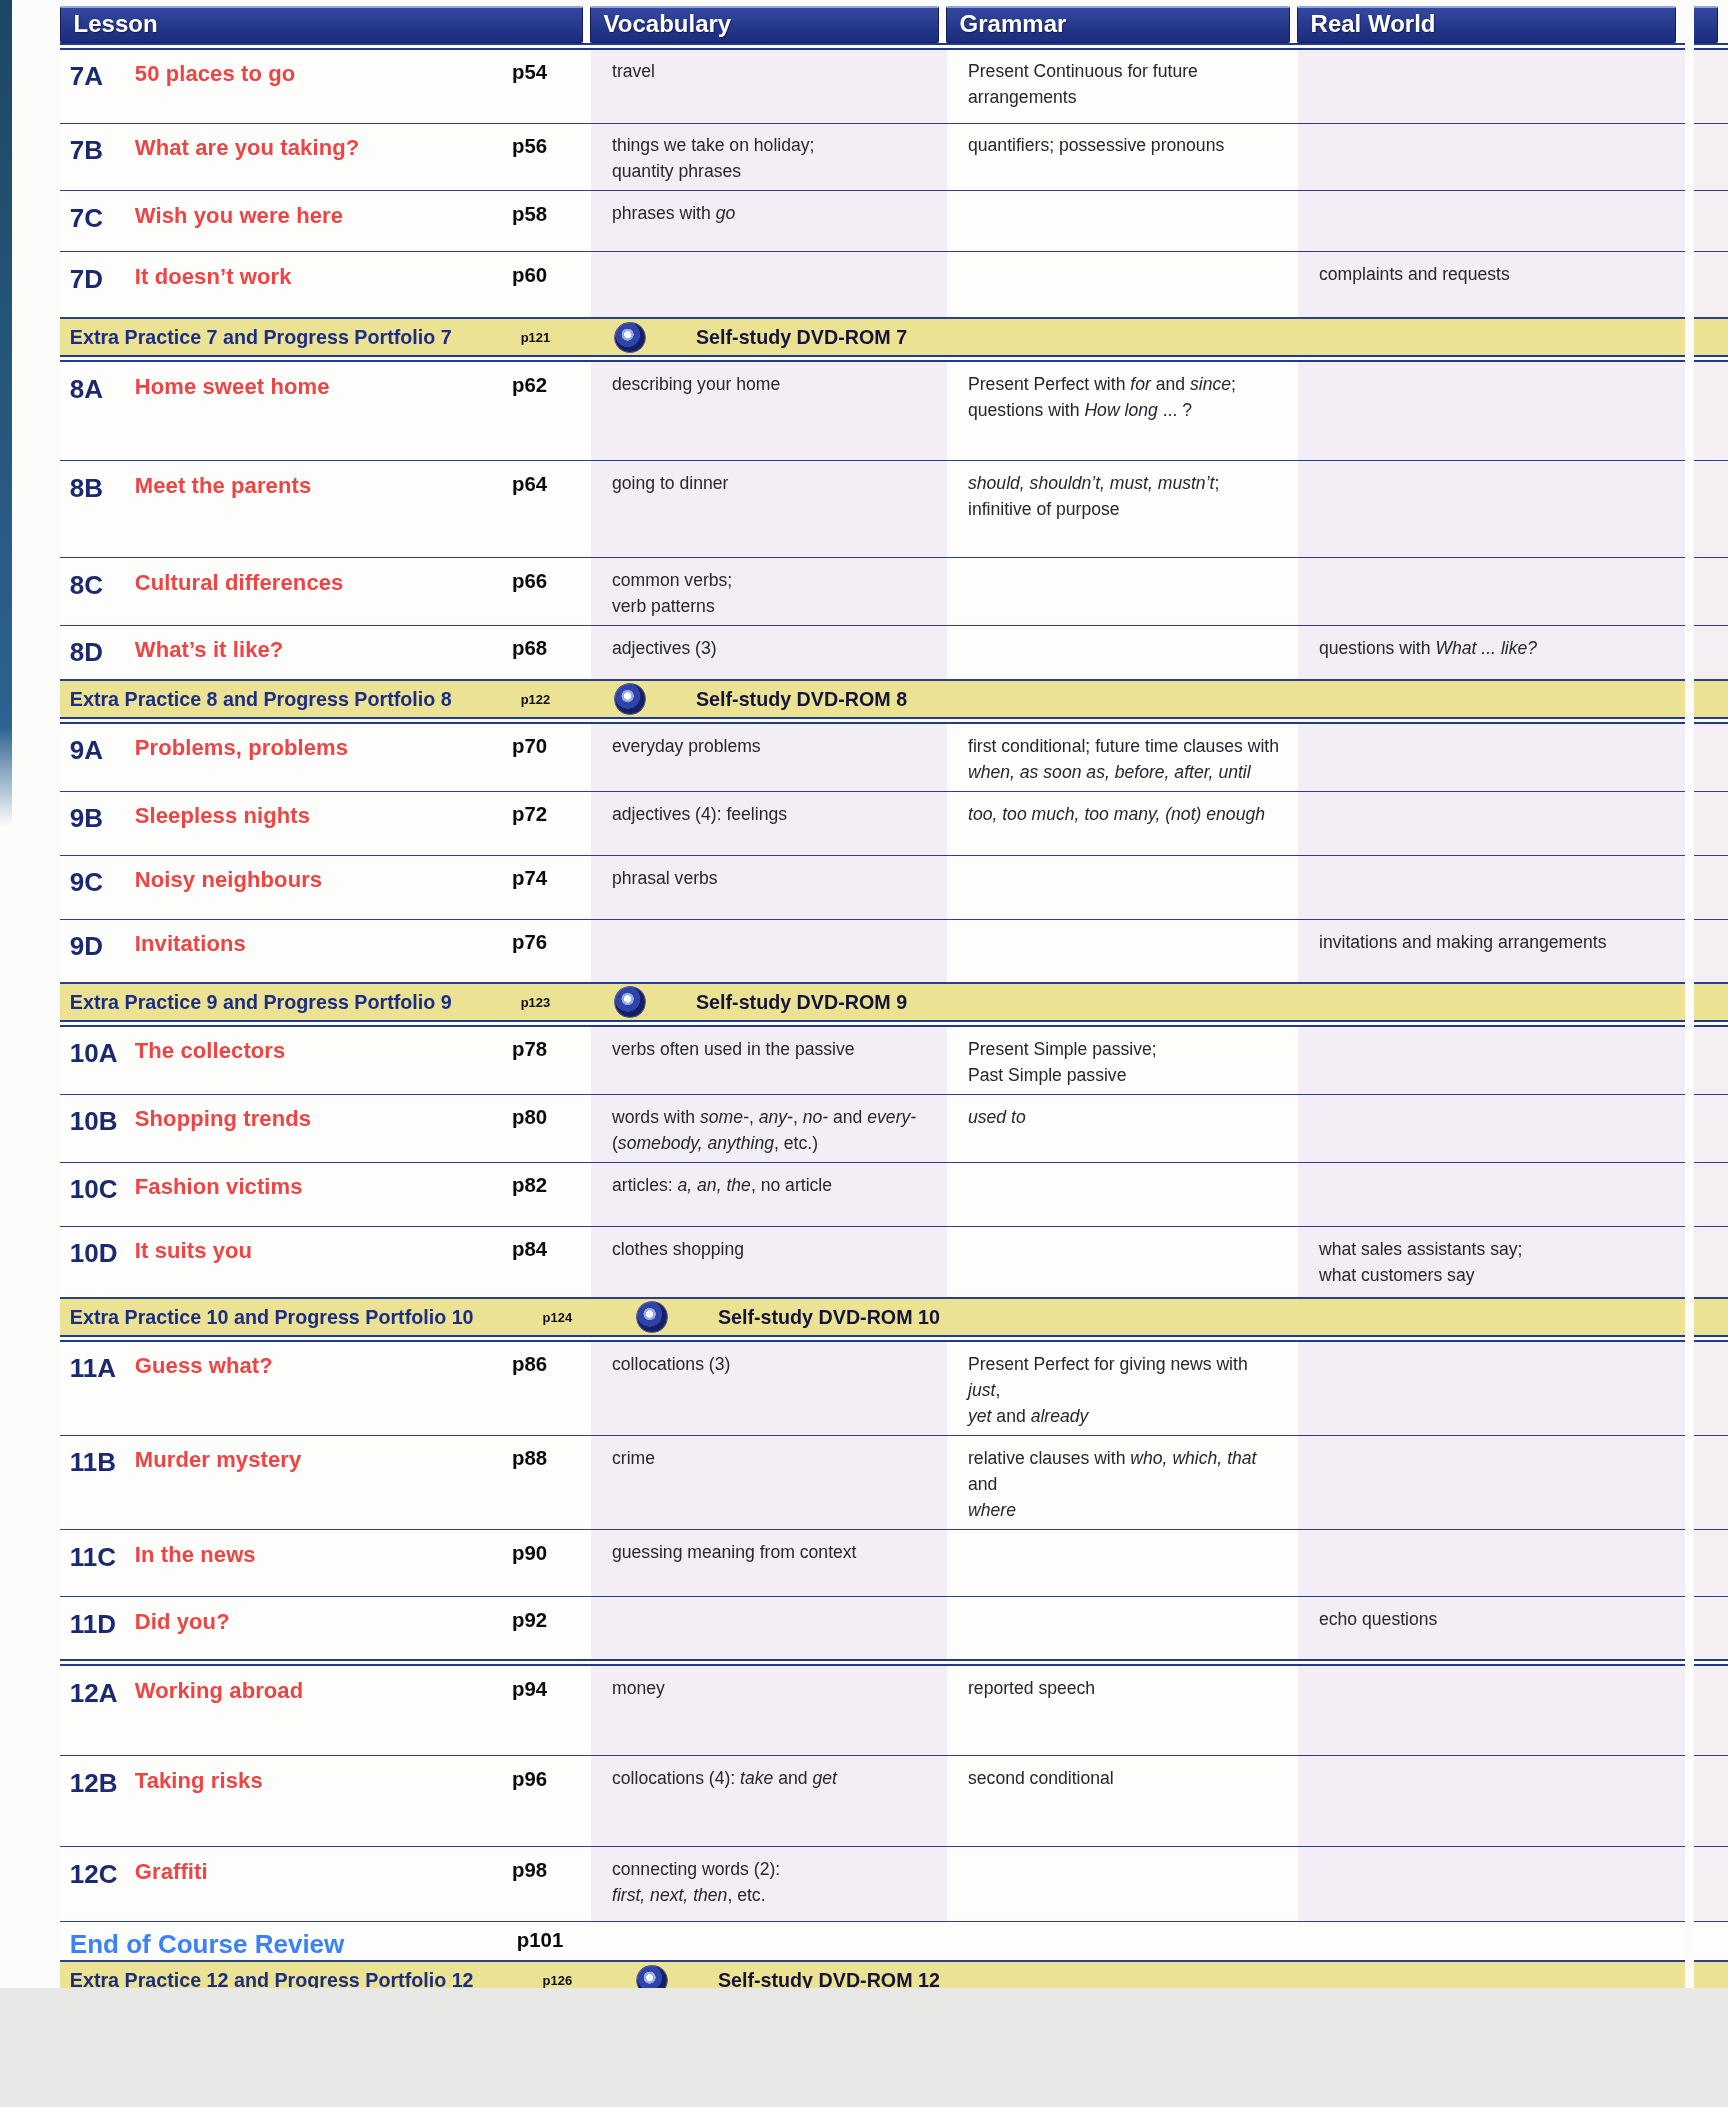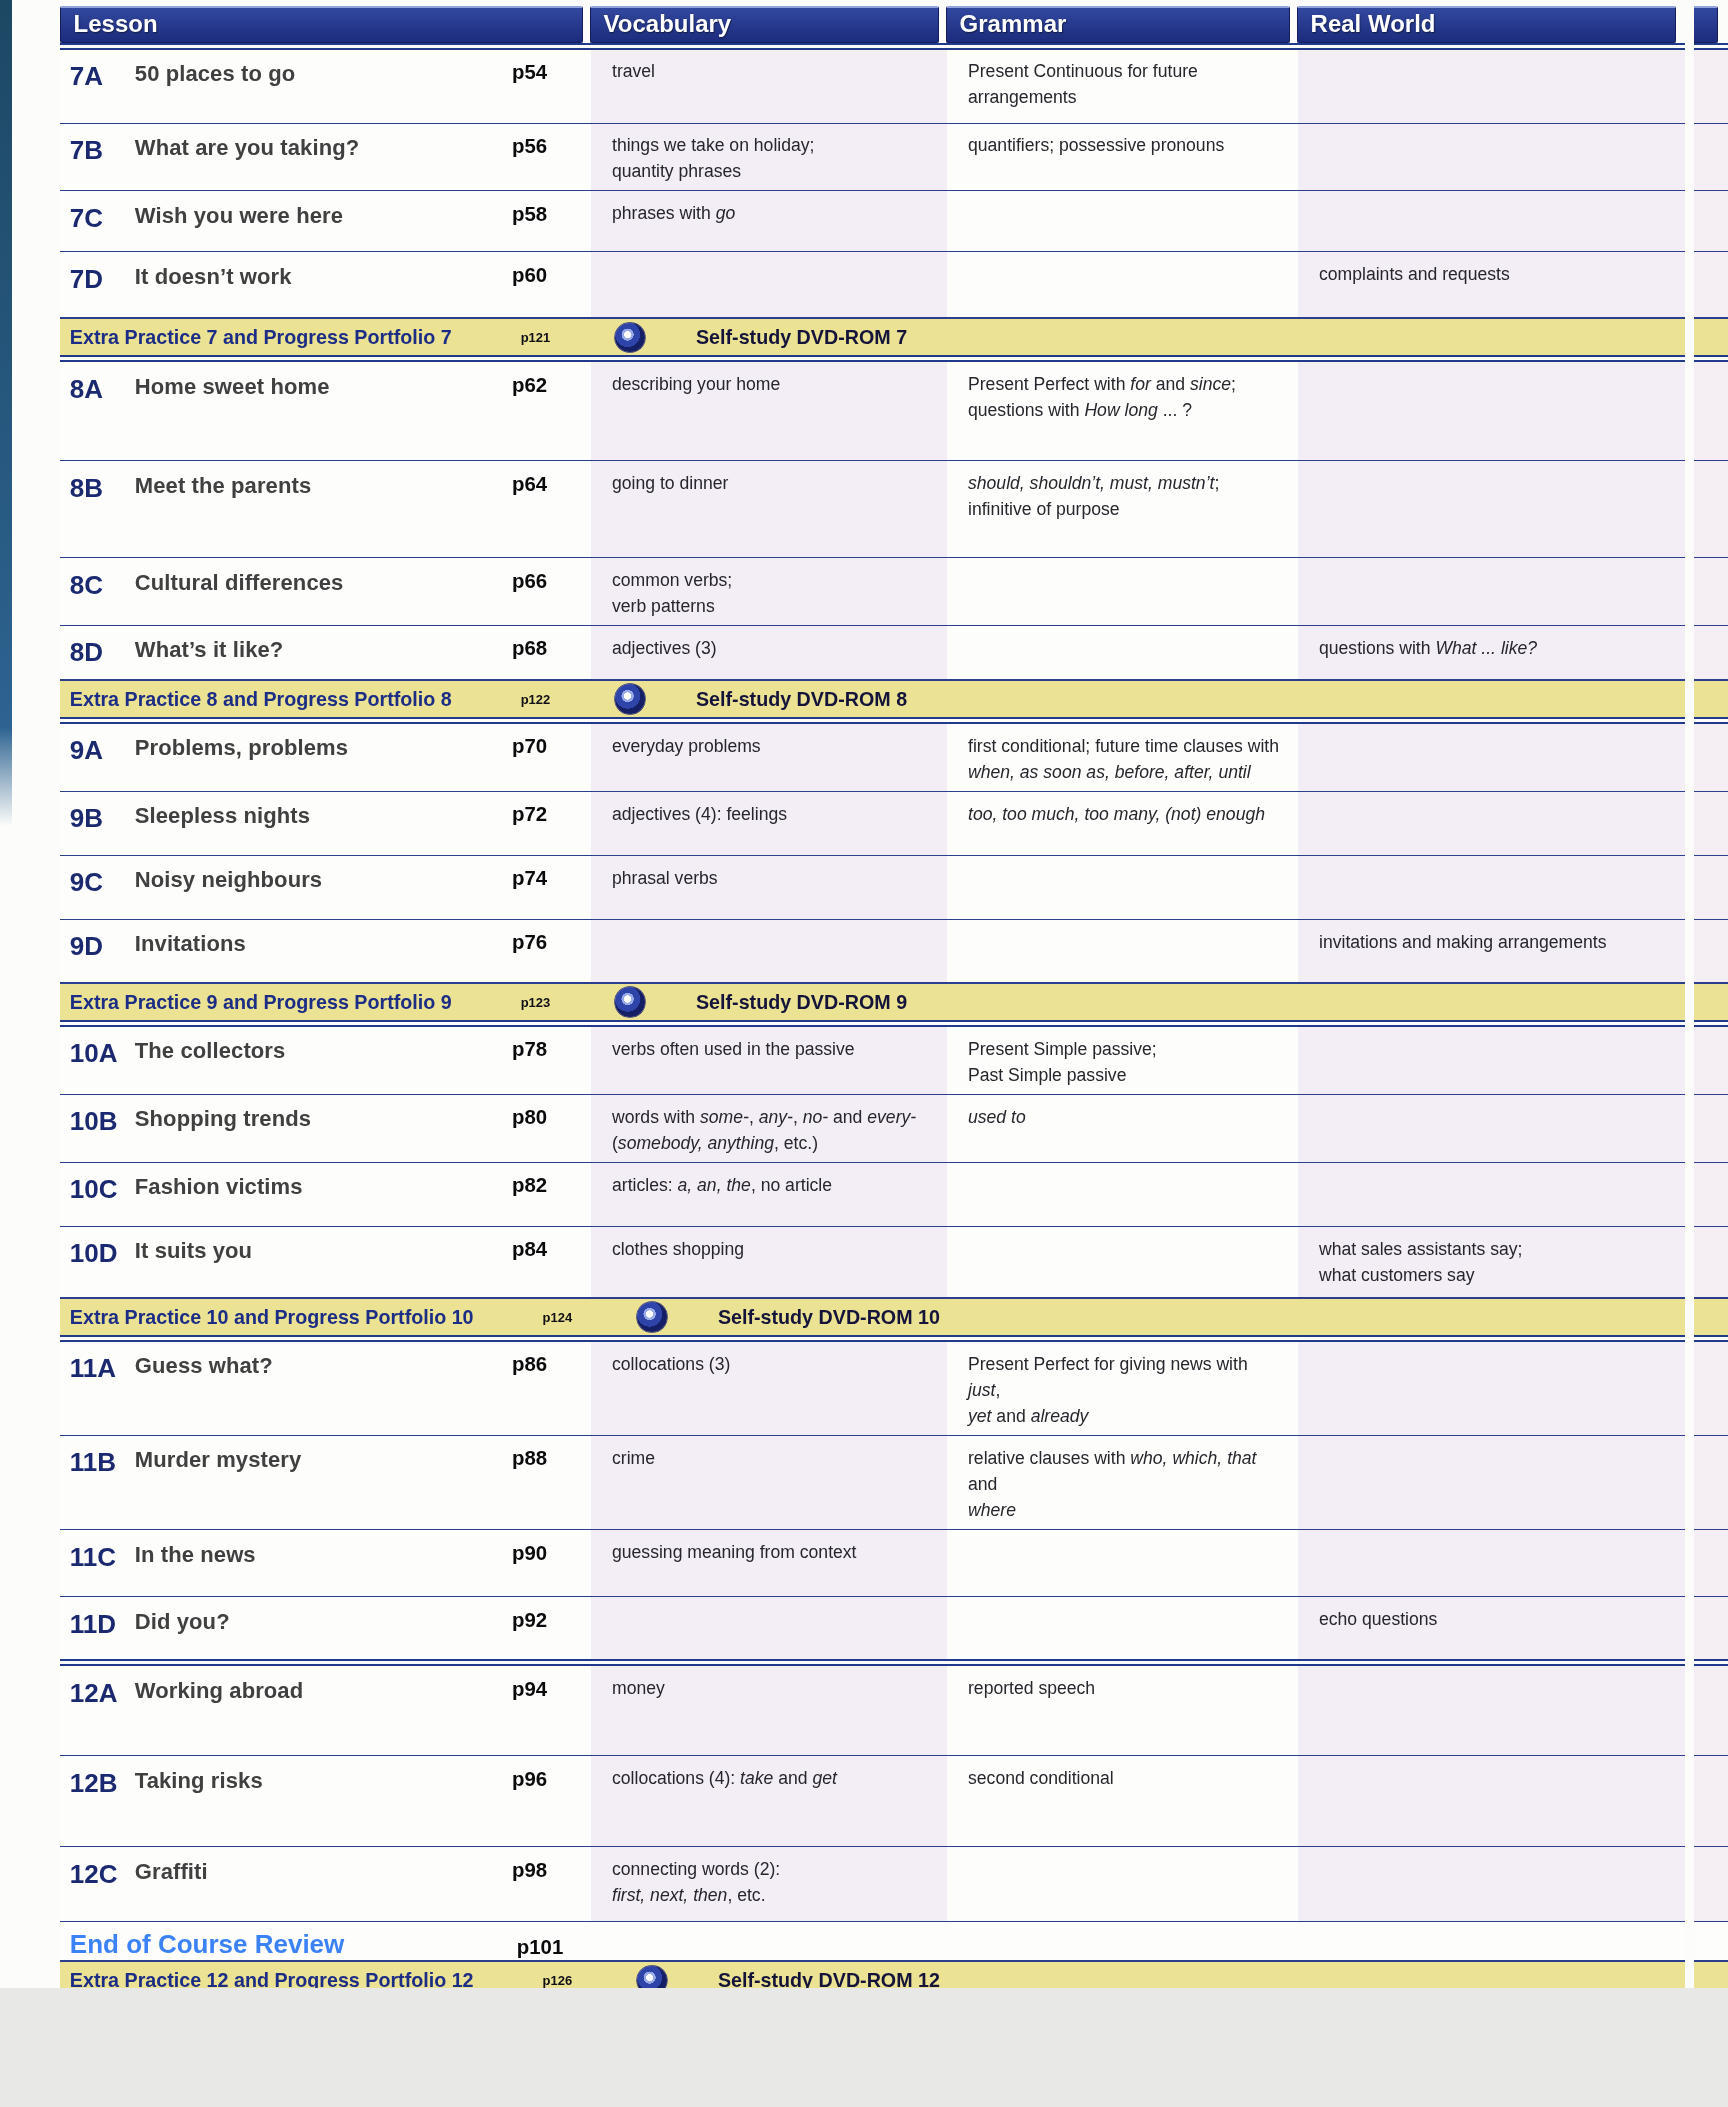--- a/index.html
+++ b/index.html
@@ -20,21 +20,21 @@
         text-shadow:0.7px 1.4px 1.4px rgba(0,0,0,.5);}
   .h1{width:523px;} .h2{width:349px;} .h3{width:344px;} .h4{width:379px;}
   .hedge{width:33px;margin-left:2.1px;padding-left:0;}
   .rule-double{height:7px;background:linear-gradient(to bottom,#223a8c 0 2.1px,#fcfcfa 2.1px 4.9px,#223a8c 4.9px 7px);}
 
   
   .unit .row + .row{border-top:1.4px solid #2b3f8e;}
   .row{display:flex;align-items:stretch;background:#fdfdfc;}
   .c-lesson{width:531px;box-sizing:border-box;display:flex;padding:11.2px 0 5.6px 9.8px;}
   .code{width:65px;font-weight:bold;font-size:26px;color:#1b2a70;flex-shrink:0;}
-  .title{flex:1;font-weight:bold;font-size:22px;color:#404040;letter-spacing:0.1px;}
+  .title{flex:1;font-weight:bold;font-size:22px;color:#ef4444;letter-spacing:0.1px;}
   .pageref{width:79px;font-weight:bold;font-size:20.4px;color:#0b0b0d;flex-shrink:0;}
   .c-vocab,.c-gram,.c-real{box-sizing:border-box;font-size:17.6px;color:#26262c;line-height:1.5;
         padding:8.4px 15.5px 5.6px 21px;}
   .c-vocab{width:356px;background:#f3edf6;}
   .c-gram{width:351px;}
   .c-real{width:389px;background:#f3edf6;}
   .c-edge{width:42px;background:#f5eef3;}
   .it{font-style:italic;}
 
   
@@ -58,21 +58,21 @@
   .extra .xpage{font-weight:bold;font-size:13px;color:#101016;margin-left:29px;}
   .dvd{width:29.5px;height:29.5px;border-radius:50%;margin-left:25px;flex-shrink:0;
        background:radial-gradient(circle at 42% 40%,#ffffff 0 14%,#98aae8 15% 24%,#2e44a8 25% 50%,#141f66 51% 100%);
        box-shadow:0 0 0 0.7px #2a2f7a;}
   .extra .xdvd{font-weight:bold;font-size:19.7px;color:#14143a;margin-left:11.2px;}
 
   
   .end-row{display:flex;border-top:1.4px solid #2b3f8e;min-height:38px;background:#fdfdfc;
            padding:7px 0 0 9.8px;box-sizing:border-box;}
   .end-row .etitle{width:447px;font-weight:bold;font-size:26px;color:#3b82f6;}
-  .end-row .pageref{width:141px;margin-top:7px;}
+  .end-row .pageref{width:141px;}
 
   
   .footer{display:flex;justify-content:space-between;width:1595px;margin-top:12.6px;padding-left:1.4px;}
   .fitem{font-weight:bold;font-size:21px;color:#13205f;}
 
   
   .tab{position:absolute;left:58px;top:2046px;width:59px;height:56px;z-index:7;
        background:linear-gradient(135deg,#dcae2e,#c6951a);border:2.1px solid #bd8d10;border-radius:5.6px;
        box-sizing:border-box;display:flex;align-items:center;justify-content:center;
        color:#fff;font-size:32px;font-weight:bold;}

